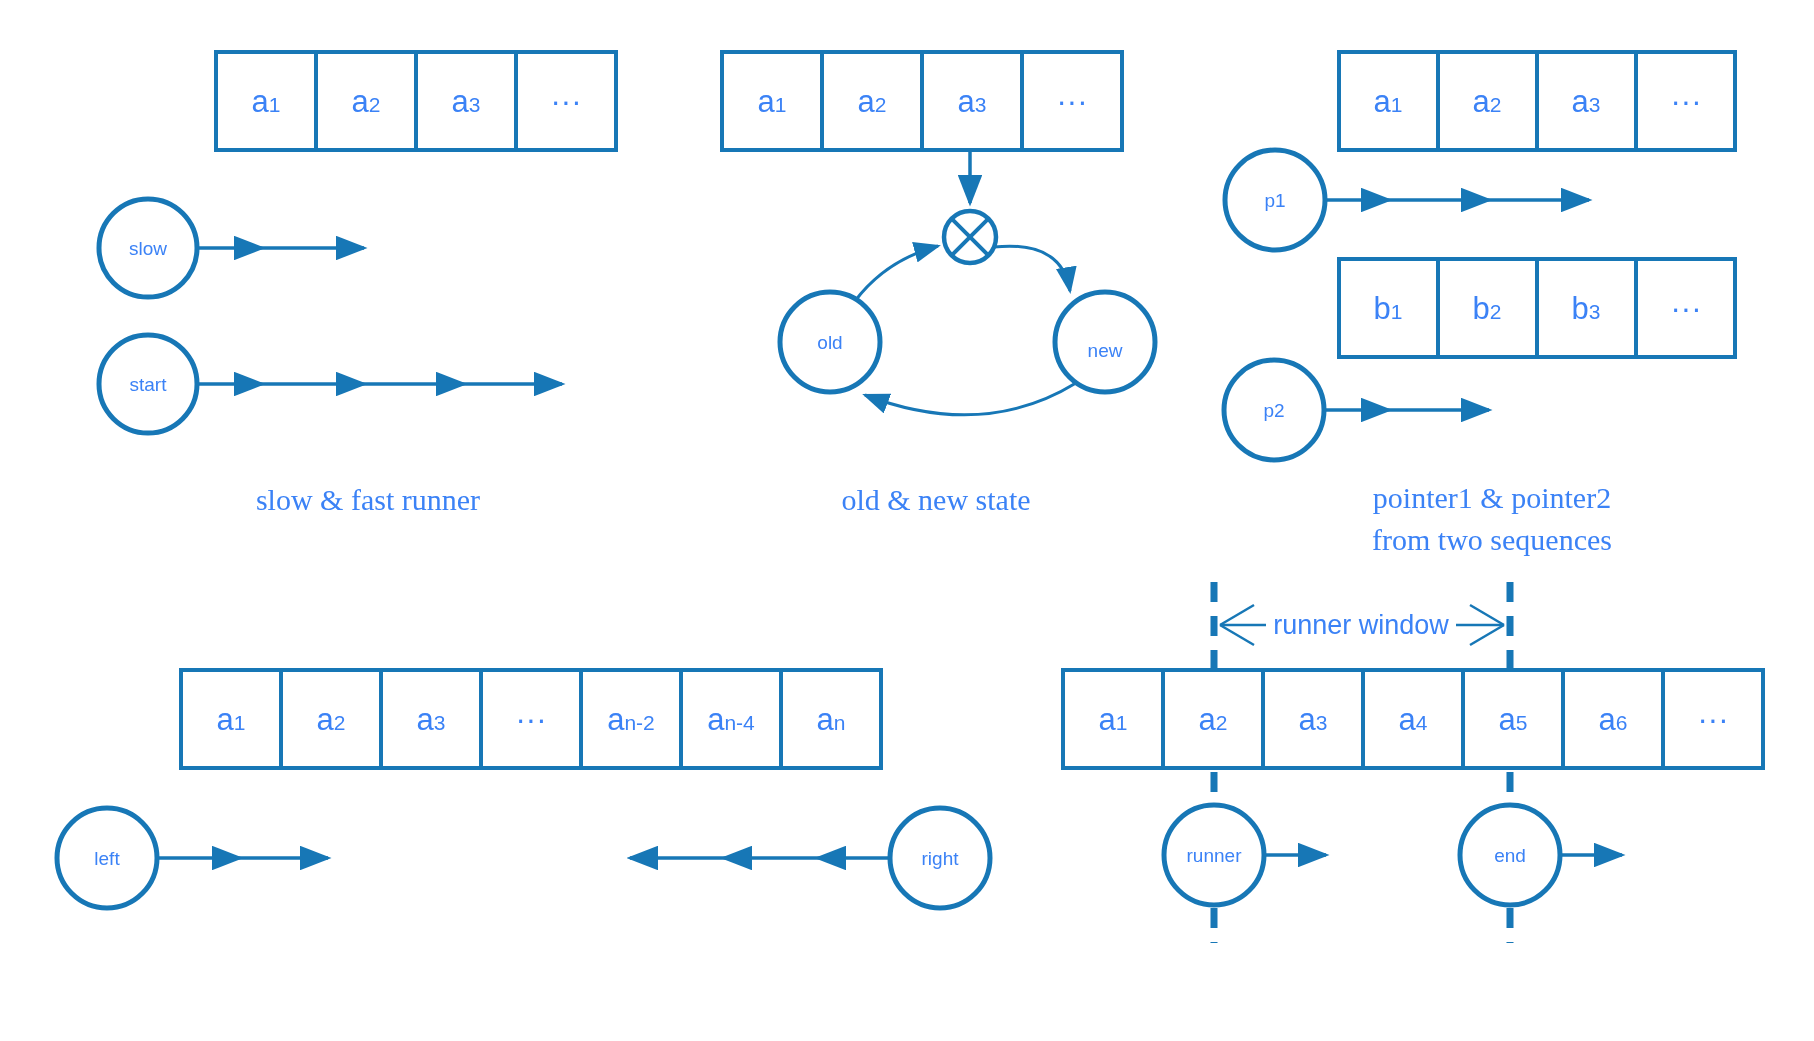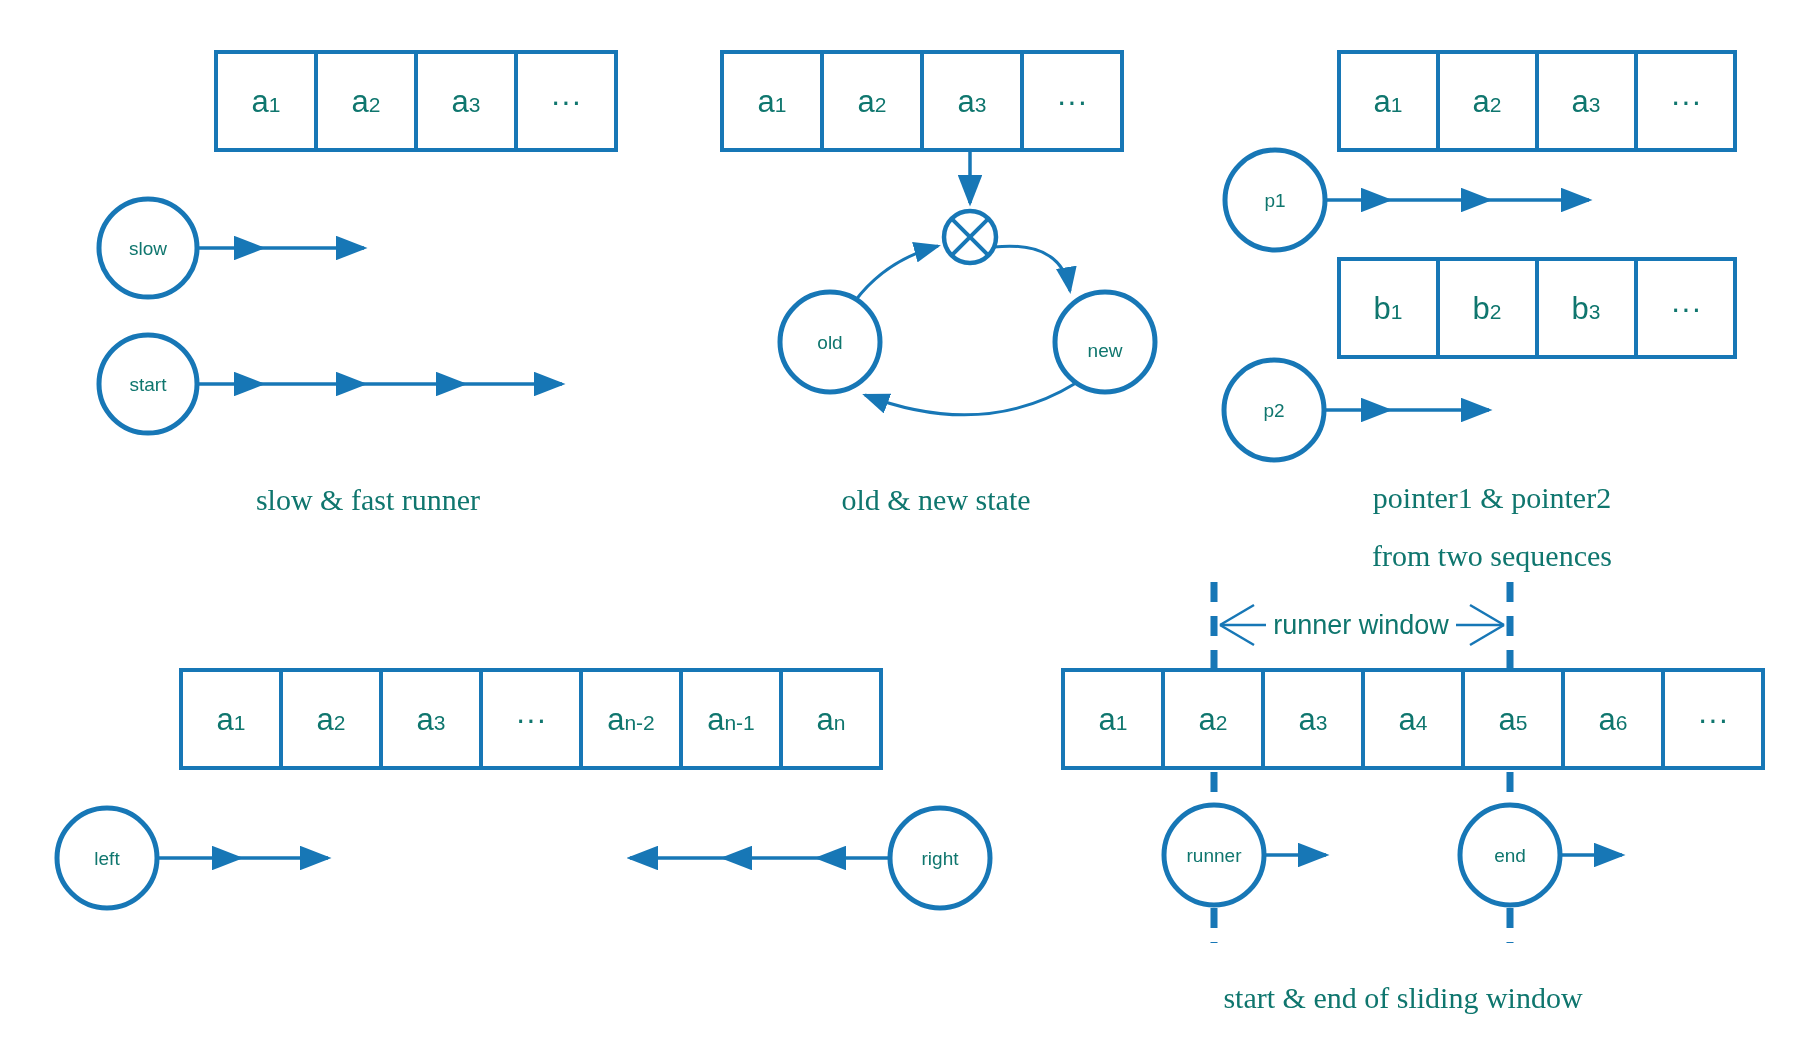--- a/index.html
+++ b/index.html
@@ -1,19 +1,19 @@
 <!DOCTYPE html>
 <html><head>
 <meta charset="utf-8">
 <style>
   html,body{margin:0;padding:0;background:#ffffff;}
   #stage{position:relative;width:1814px;height:1041px;background:#ffffff;overflow:hidden;
          font-family:"Liberation Sans",sans-serif;color:#1a1a1a;}
   #shapes{position:absolute;left:0;top:0;}
-  .lbl{position:absolute;transform:translate(-50%,-50%);white-space:nowrap;color:#0f766e;
+  .lbl{position:absolute;transform:translate(-50%,-50%);white-space:nowrap;color:#3b82f6;
        font-family:"Liberation Sans",sans-serif;line-height:1;}
   .cell-lbl{font-size:31px;}
   .cell-lbl .s{font-size:21px;}
   .circle-lbl{font-size:19px;}
   .caption{font-size:30px;font-family:Liberation Serif, serif;}
   .sw-lbl{font-size:27px;}
 </style>
 </head>
 <body>
 
@@ -171,37 +171,36 @@
 <div class="lbl cell-lbl" style="left:1487px;top:101px"><span class="b">a</span><span class="s">2</span></div>
 <div class="lbl cell-lbl" style="left:1586px;top:101px"><span class="b">a</span><span class="s">3</span></div>
 <div class="lbl cell-lbl" style="left:1686px;top:101px"><span class="b">···</span><span class="s"></span></div>
 <div class="lbl cell-lbl" style="left:1388px;top:308px"><span class="b">b</span><span class="s">1</span></div>
 <div class="lbl cell-lbl" style="left:1487px;top:308px"><span class="b">b</span><span class="s">2</span></div>
 <div class="lbl cell-lbl" style="left:1586px;top:308px"><span class="b">b</span><span class="s">3</span></div>
 <div class="lbl cell-lbl" style="left:1686px;top:308px"><span class="b">···</span><span class="s"></span></div>
 <div class="lbl circle-lbl" style="left:1275px;top:200px">p1</div>
 <div class="lbl circle-lbl" style="left:1274px;top:410px">p2</div>
 <div class="lbl caption" style="left:1492px;top:498px">pointer1 &amp; pointer2</div>
-<div class="lbl caption" style="left:1492px;top:556px">from two sequences</div>
+<div class="lbl caption" style="left:1492px;top:540px">from two sequences</div>
 
 <div class="lbl cell-lbl" style="left:231px;top:719px"><span class="b">a</span><span class="s">1</span></div>
 <div class="lbl cell-lbl" style="left:331px;top:719px"><span class="b">a</span><span class="s">2</span></div>
 <div class="lbl cell-lbl" style="left:431px;top:719px"><span class="b">a</span><span class="s">3</span></div>
 <div class="lbl cell-lbl" style="left:531px;top:719px"><span class="b">···</span><span class="s"></span></div>
 <div class="lbl cell-lbl" style="left:631px;top:719px"><span class="b">a</span><span class="s">n-2</span></div>
-<div class="lbl cell-lbl" style="left:731px;top:719px"><span class="b">a</span><span class="s">n-1</span></div>
+<div class="lbl cell-lbl" style="left:731px;top:719px"><span class="b">a</span><span class="s">n-4</span></div>
 <div class="lbl cell-lbl" style="left:831px;top:719px"><span class="b">a</span><span class="s">n</span></div>
 <div class="lbl circle-lbl" style="left:107px;top:858px">left</div>
 <div class="lbl circle-lbl" style="left:940px;top:858px">right</div>
 
 <div class="lbl sw-lbl" style="left:1361px;top:625px">runner window</div>
 <div class="lbl cell-lbl" style="left:1113px;top:719px"><span class="b">a</span><span class="s">1</span></div>
 <div class="lbl cell-lbl" style="left:1213px;top:719px"><span class="b">a</span><span class="s">2</span></div>
 <div class="lbl cell-lbl" style="left:1313px;top:719px"><span class="b">a</span><span class="s">3</span></div>
 <div class="lbl cell-lbl" style="left:1413px;top:719px"><span class="b">a</span><span class="s">4</span></div>
 <div class="lbl cell-lbl" style="left:1513px;top:719px"><span class="b">a</span><span class="s">5</span></div>
 <div class="lbl cell-lbl" style="left:1613px;top:719px"><span class="b">a</span><span class="s">6</span></div>
 <div class="lbl cell-lbl" style="left:1713px;top:719px"><span class="b">···</span><span class="s"></span></div>
 <div class="lbl circle-lbl" style="left:1214px;top:855px">runner</div>
 <div class="lbl circle-lbl" style="left:1510px;top:855px">end</div>
-<div class="lbl caption" style="left:1403px;top:998px">start &amp; end of sliding window</div>
 
 </div>
 
 </body></html>

